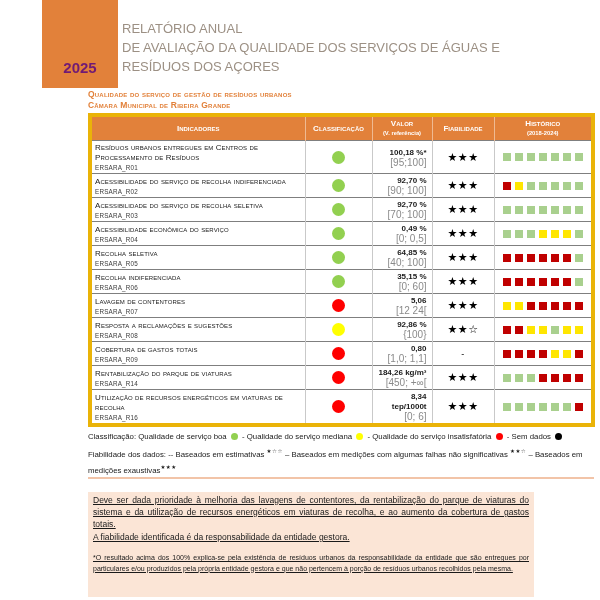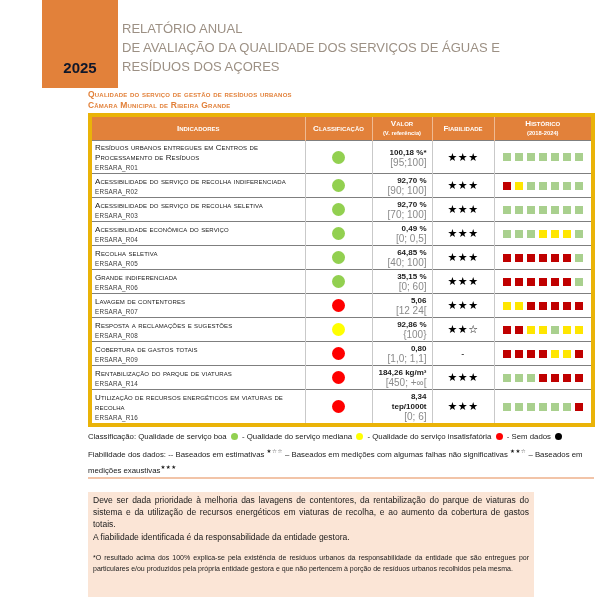--- a/index.html
+++ b/index.html
@@ -1,21 +1,21 @@
 <!DOCTYPE html>
 <html><head>
 <meta charset="utf-8">
 <style>
   html,body{margin:0;padding:0;background:#fff;}
   .page{position:relative;width:600px;height:600px;background:#fff;overflow:hidden;
         font-family:"Liberation Sans",sans-serif;color:#1a1a1a;}
   
   .year-box{position:absolute;left:42px;top:0;width:76px;height:88px;background:var(--orange);}
   .year-box span{position:absolute;bottom:12px;left:0;width:100%;text-align:center;
-        color:#0f172a;font-weight:bold;font-size:15px;}
+        color:#701a75;font-weight:bold;font-size:15px;}
   .title{position:absolute;left:122px;top:19px;font-size:13px;line-height:19px;color:#9c9084;}
   .section-title{position:absolute;left:88px;top:89px;color:var(--orange);font-weight:bold;
         font-size:8.5px;line-height:11px;font-variant:small-caps;letter-spacing:.2px;}
   
   table{position:absolute;left:88px;top:113px;width:503px;border-collapse:collapse;table-layout:fixed;}
   col.c1{width:215px}col.c2{width:67px}col.c3{width:60px}col.c4{width:62px}col.c5{width:99px}
   thead th{background:var(--orange);color:#fff;font-variant:small-caps;font-size:8px;
         font-weight:bold;padding:2px 2px;height:19px;vertical-align:middle;line-height:8px;
         border-left:1px solid rgba(255,255,255,.45);}
   thead th:first-child{border-left:none;}
@@ -40,21 +40,21 @@
   .legend .ldot{display:inline-block;width:7px;height:7px;border-radius:50%;margin:0 2px;
         vertical-align:-1px;}
   .legend .stars{font-size:5.5px;vertical-align:super;letter-spacing:.5px;}
   .legend .l2{margin-top:2px;}
   
   .divider{position:absolute;left:88px;top:477px;width:506px;height:2px;background:#f2c4a8;}
   .sec-head{position:absolute;left:88px;font-weight:bold;font-size:8.5px;font-variant:small-caps;
         color:#111;letter-spacing:.2px;margin-top:24px;}
   .rec-head{top:481px;}
   .pinkblock{position:absolute;left:88px;width:446px;background:var(--pink);
-        font-size:8.5px;line-height:12px;text-align:justify;padding:2px 5px;box-sizing:border-box;}
+        font-size:8.5px;line-height:12px;text-align:justify;padding:2px 5px;box-sizing:border-box;text-decoration:underline;}
   .rec-body{top:492px;}
   .notes-head{top:518px;}
   .notes-body{top:529px;height:68px;}
   .footnote{font-size:7px;line-height:10.5px;margin-top:10px;text-align:justify;}
 </style>
 </head>
 <body>
 
 <div class="page" style="--orange: #e2813a; --pink: #fbe5d6;">
 
@@ -217,21 +217,21 @@
               <span class="sq" style="background: rgb(192, 0, 0);"></span>
               <span class="sq" style="background: rgb(192, 0, 0);"></span>
               <span class="sq" style="background: rgb(192, 0, 0);"></span>
               <span class="sq" style="background: rgb(192, 0, 0);"></span>
               <span class="sq" style="background: rgb(169, 208, 142);"></span>
             </div>
           </td>
         </tr>
         <tr>
           <td class="ind">
-            <div class="ind-name">Grande indiferenciada</div>
+            <div class="ind-name">Recolha indiferenciada</div>
             <div class="code">ERSARA_R06</div>
           </td>
           <td class="cls">
             <div class="dot" style="background: rgb(146, 208, 80);"></div>
           </td>
           <td class="val">
             <div class="v">35,15 %</div>
             <div class="ref">[0; 60]</div>
           </td>
           <td class="fia">★★★</td>

